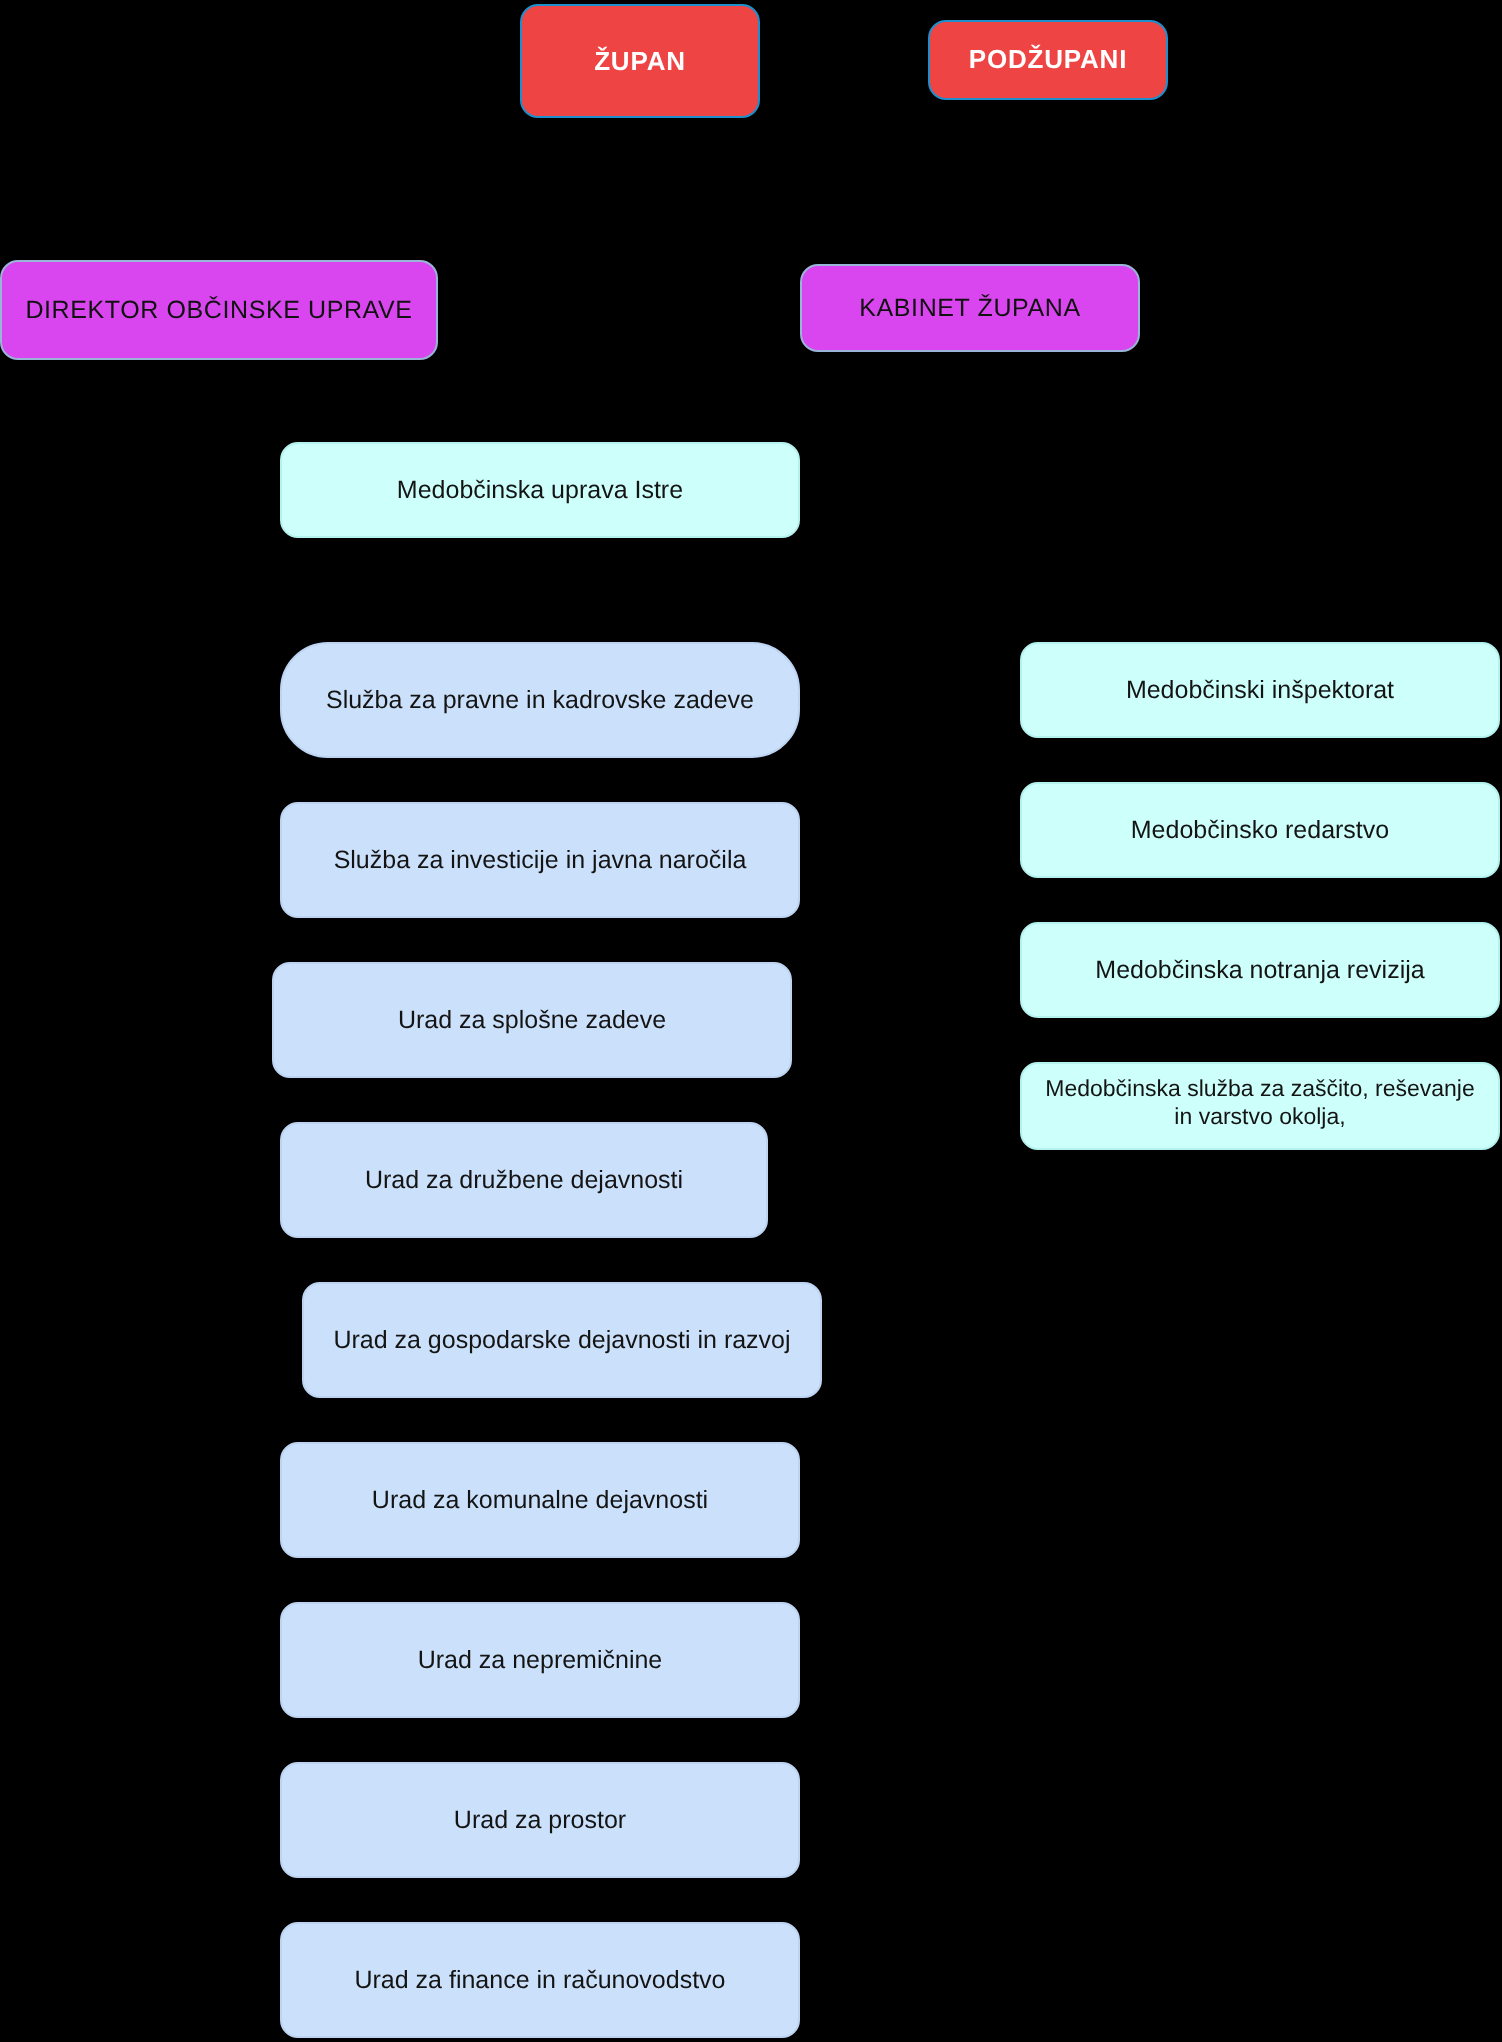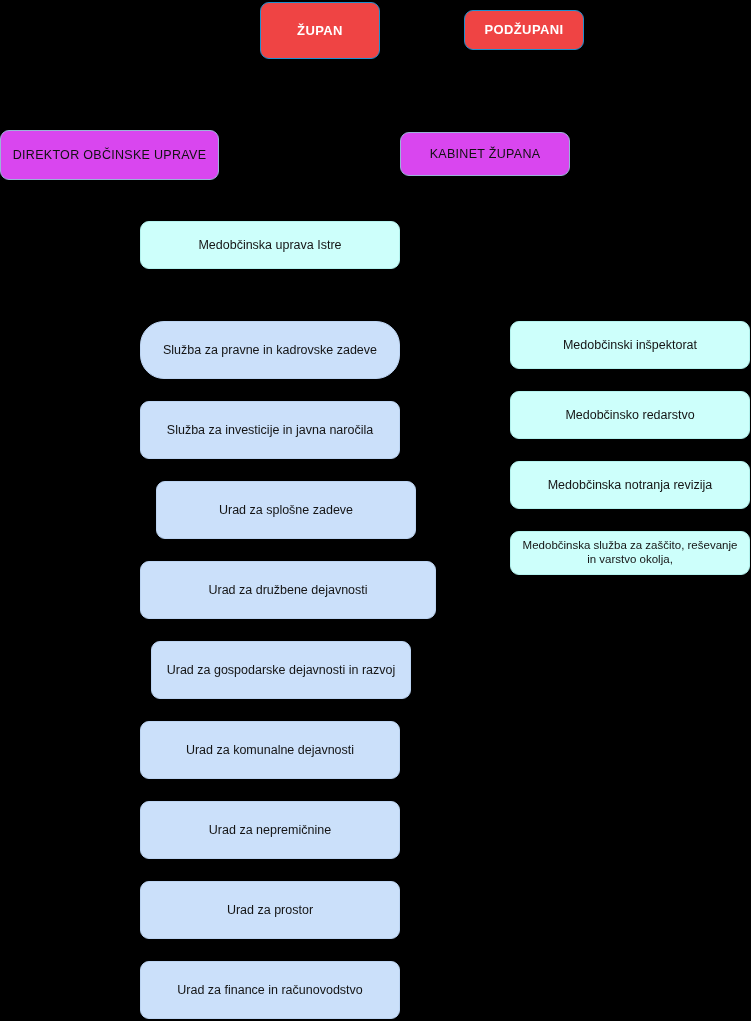--- a/index.html
+++ b/index.html
@@ -92,24 +92,24 @@
     </div>
     <div class="node lvl-inter" style="left: 140px; top: 221px; width: 260px; height: 48px;">
       <span class="node-label">Medobčinska uprava Istre</span>
     </div>
     <div class="node lvl-dept" style="left: 140px; top: 321px; width: 260px; height: 58px; border-radius: 24px;">
       <span class="node-label">Služba za pravne in kadrovske zadeve</span>
     </div>
     <div class="node lvl-dept" style="left: 140px; top: 401px; width: 260px; height: 58px;">
       <span class="node-label">Služba za investicije in javna naročila</span>
     </div>
-    <div class="node lvl-dept" style="left: 156px; top: 481px; width: 260px; height: 58px;">
+    <div class="node lvl-dept" style="left: 136px; top: 481px; width: 260px; height: 58px;">
       <span class="node-label">Urad za splošne zadeve</span>
     </div>
-    <div class="node lvl-dept" style="left: 140px; top: 561px; width: 296px; height: 58px;">
+    <div class="node lvl-dept" style="left: 140px; top: 561px; width: 244px; height: 58px;">
       <span class="node-label">Urad za družbene dejavnosti</span>
     </div>
     <div class="node lvl-dept" style="left: 151px; top: 641px; width: 260px; height: 58px; justify-content: center;">
       <span class="node-label">Urad za gospodarske dejavnosti in razvoj</span>
     </div>
     <div class="node lvl-dept" style="left: 140px; top: 721px; width: 260px; height: 58px;">
       <span class="node-label">Urad za komunalne dejavnosti</span>
     </div>
     <div class="node lvl-dept" style="left: 140px; top: 881px; width: 260px; height: 58px;">
       <span class="node-label">Urad za prostor</span>

